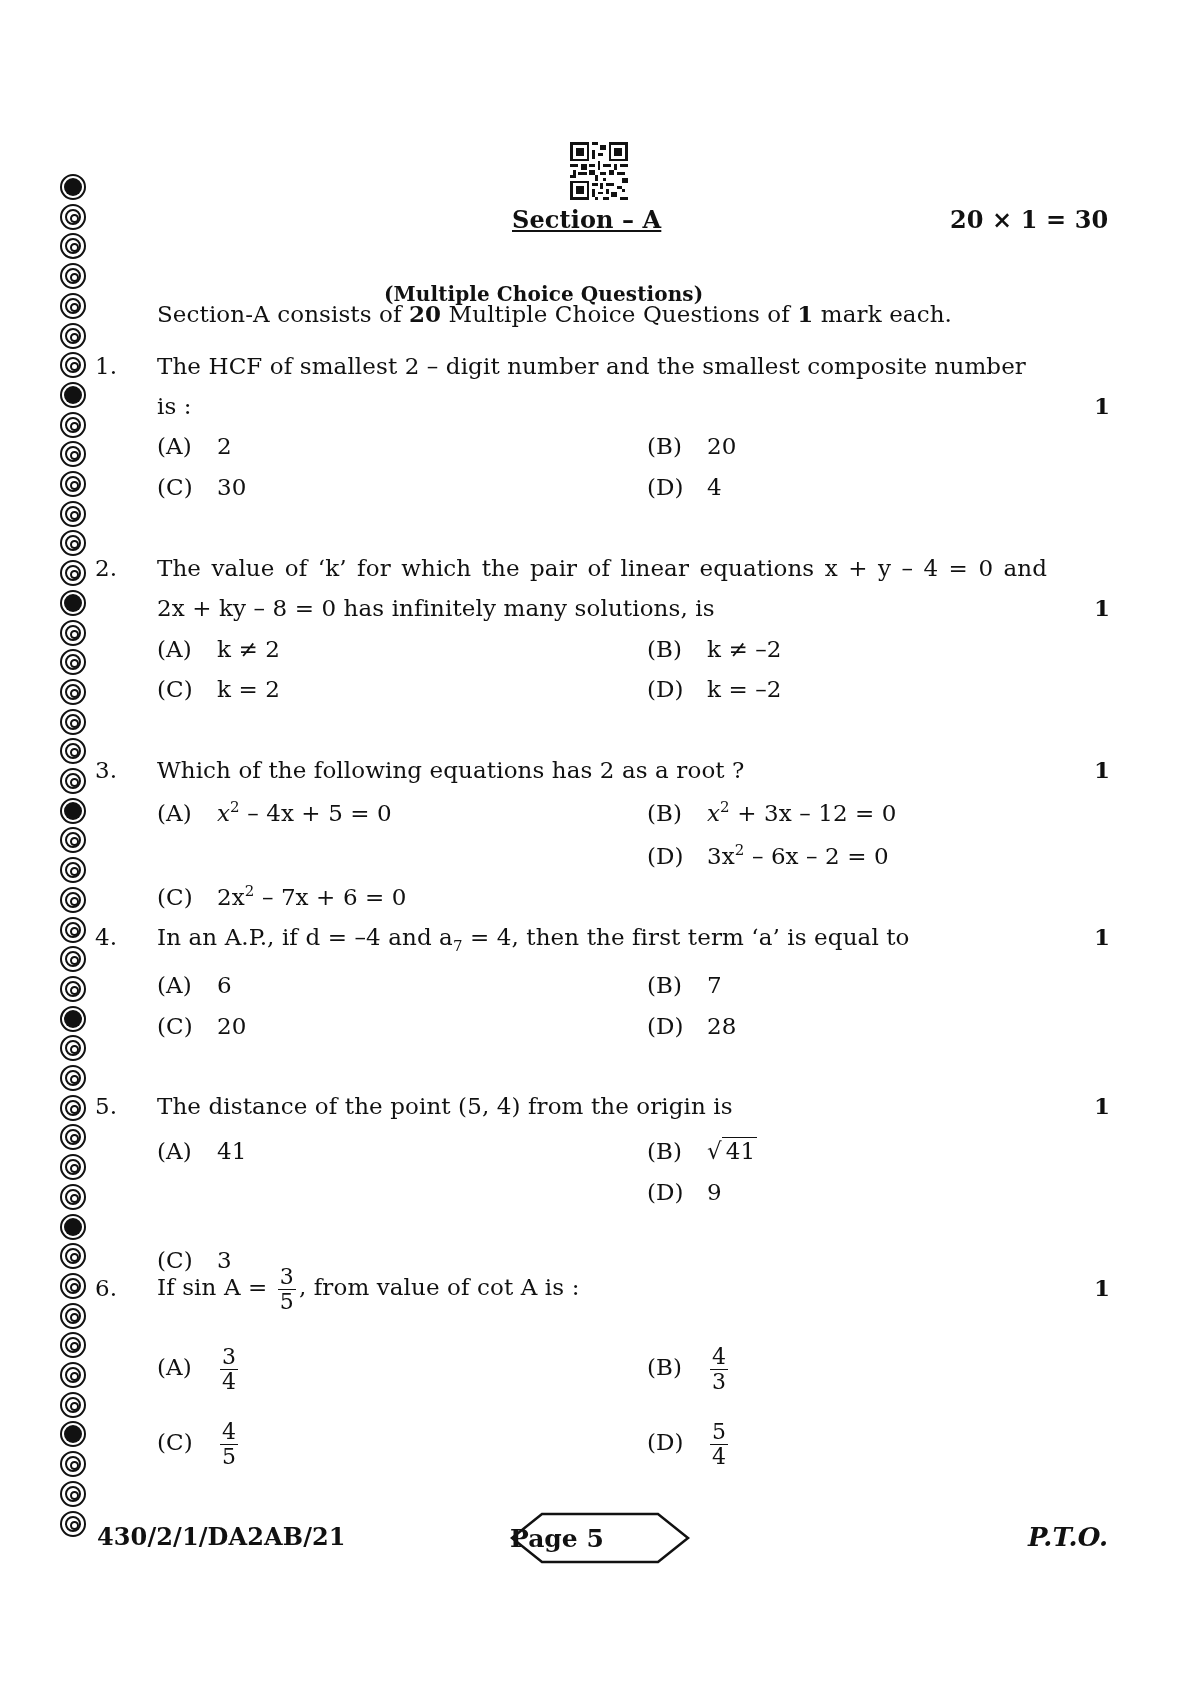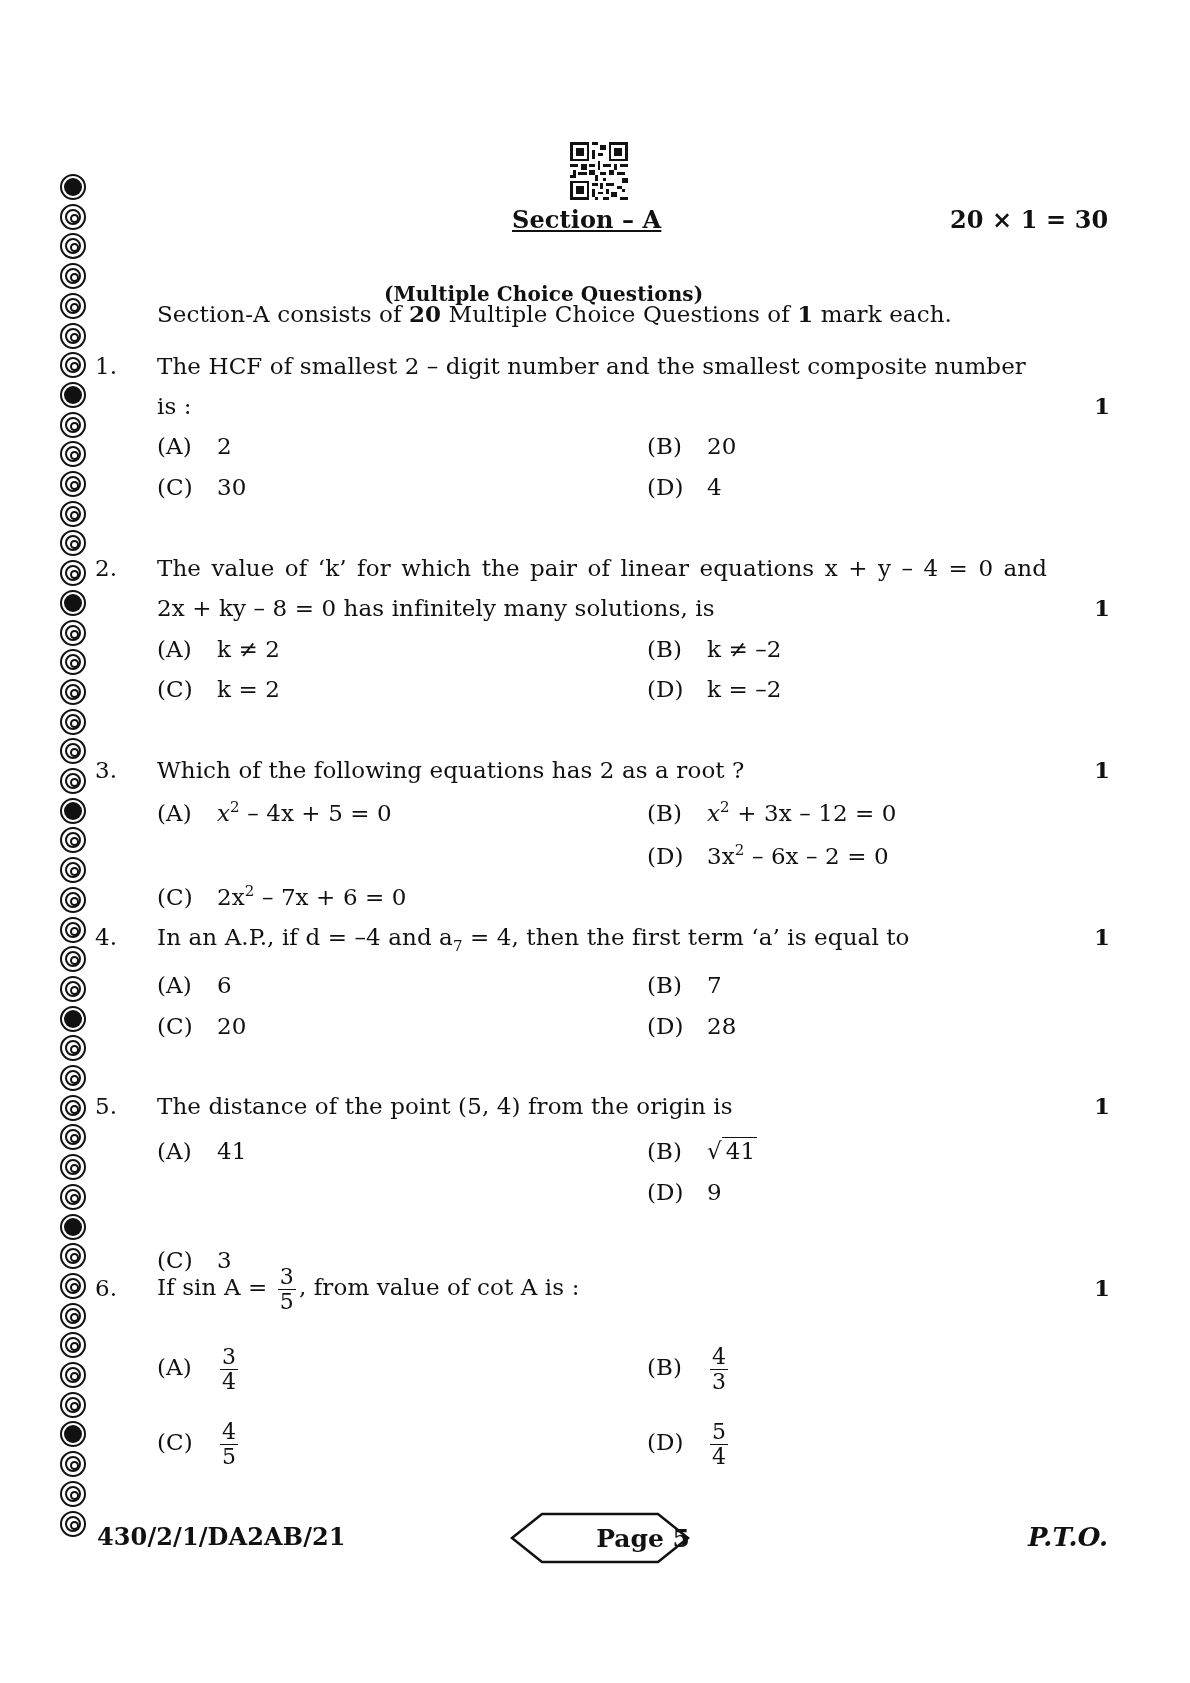--- a/index.html
+++ b/index.html
@@ -31,21 +31,21 @@
           font-size: 22px; line-height: 24px; margin: 0 3px; }
   .frac .num { border-bottom: 1.5px solid #111; padding: 0 2px; }
   .frac .den { padding: 0 2px; }
   sup { font-size: 15px; line-height: 0; }
   sub { font-size: 15px; line-height: 0; }
   .sqrt { display: inline-block; position: relative; }
   .sqrt .rad { border-top: 1.5px solid #111; padding: 0 2px 0 4px; }
   
   #page-badge { position: absolute; left: 510px; top: 1512px; width: 180px; height: 52px; }
   #page-badge svg { position: absolute; left: 0; top: 0; }
-  #page-badge span { position: absolute; left: 0; top: 12px; width: 180px; text-align: right;
+  #page-badge span { position: absolute; left: 0; top: 12px; width: 180px; text-align: left;
           font-size: 25px; font-weight: bold; }
 </style>
 </head>
 <body>
 
 <div id="rings">
     <div class="ring filled" style="top: 0px;"></div>
     <div class="ring" style="top: 29.7px;"></div>
     <div class="ring" style="top: 59.4px;"></div>
     <div class="ring" style="top: 89.1px;"></div>

